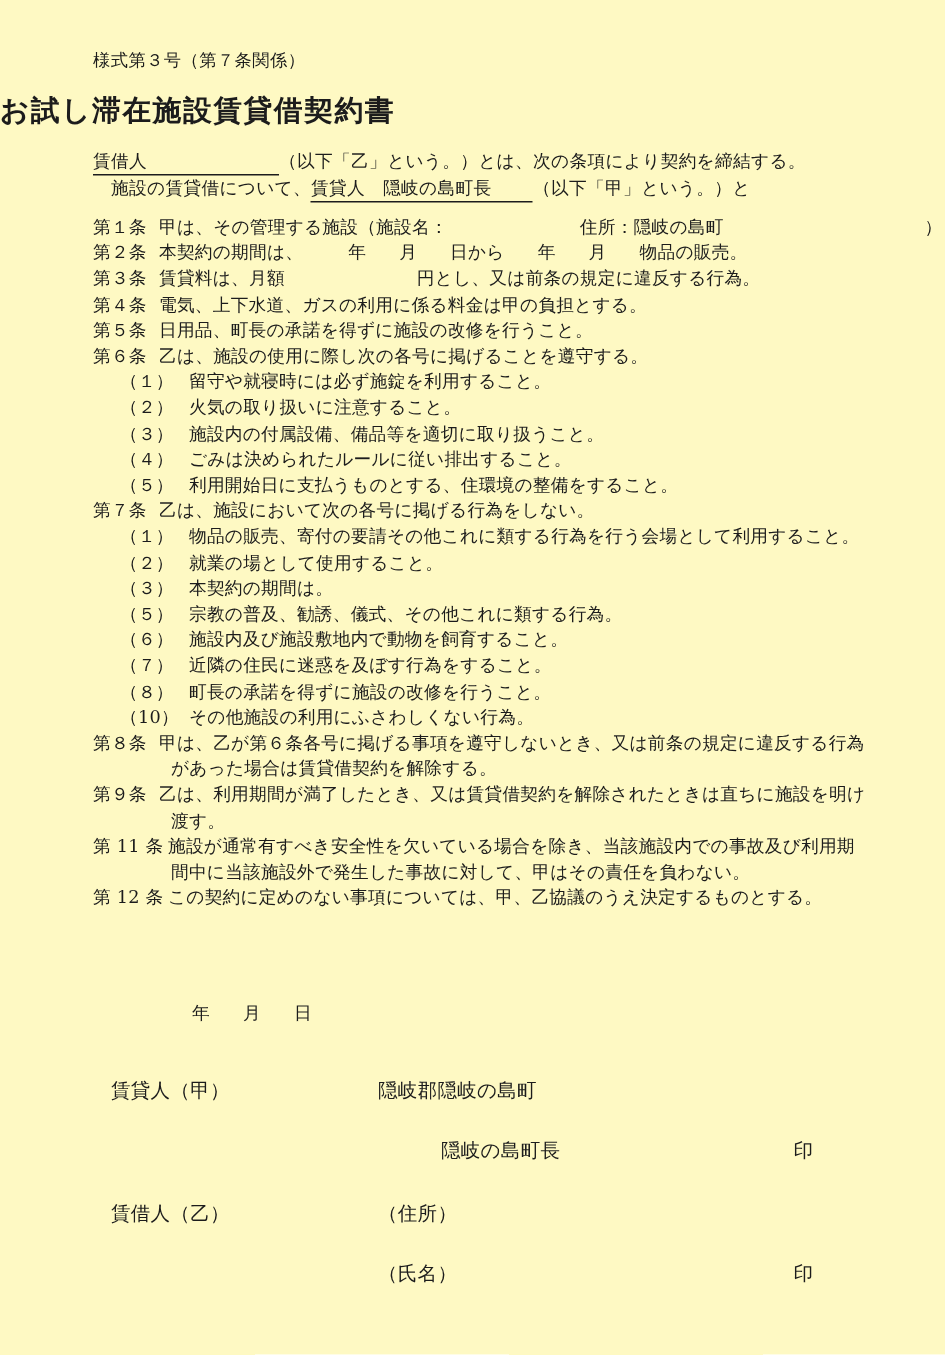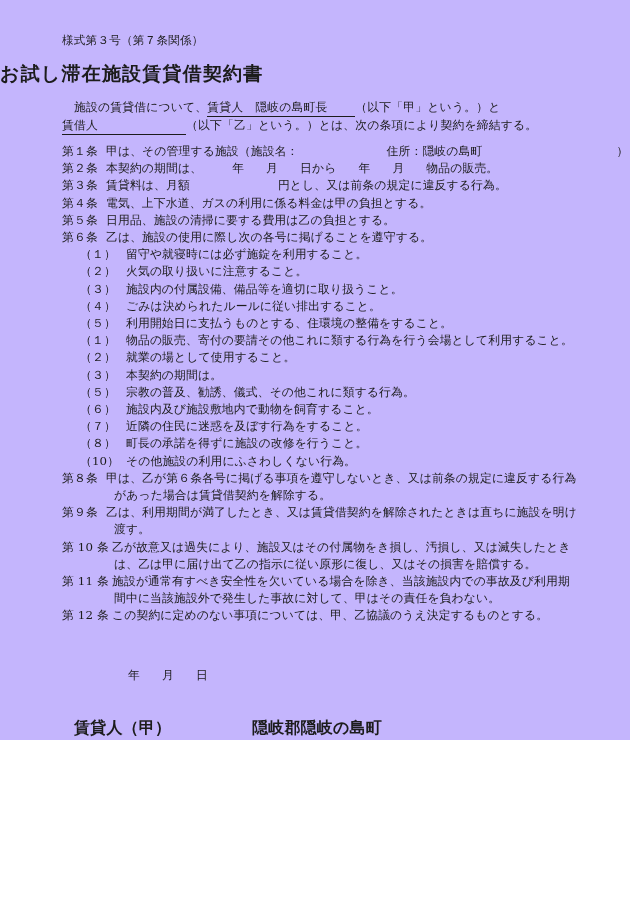--- a/index.html
+++ b/index.html
@@ -8,22 +8,22 @@
     padding: 0;
     background: #ffffff;
   }
   body {
     font-family: "DejaVu Serif", "Liberation Serif", serif;
     color: #1c1c1c;
   }
   .page {
     position: relative;
     width: 630px;
-    height: 740px;
-    background: #c4b5fd;
+    height: 903px;
+    background: #fef9c3;
     overflow: hidden;
     box-sizing: border-box;
   }
 
   
   .form-no {
     position: absolute;
     left: 62px;
     top: 33px;
     font-size: 11.5px;
@@ -114,24 +114,23 @@
     white-space: nowrap;
   }
   .gap-sm { display: inline-block; width: 22px; }
   .gap-md { display: inline-block; width: 30px; }
   .gap-lg { display: inline-block; width: 46px; }
   .gap-xl { display: inline-block; width: 88px; }
 
   
   .sig-row {
     position: absolute;
-    font-size: 16px;
+    font-size: 13px;
     letter-spacing: 0.2px;
     white-space: nowrap;
-    font-weight: bold;
   }
   .sig-label { position: absolute; left: 74px; }
   .sig-value { position: absolute; left: 252px; }
   .sig-seal  { position: absolute; left: 529px; }
 
   .r-lessor-label { top: 718px; }
   .r-lessor-addr  { top: 718px; }
   .r-lessor-name  { top: 758px; }
   .r-lessor-seal  { top: 758px; }
 
@@ -143,22 +142,22 @@
 </head>
 <body>
 
 <div class="page">
 
   <div class="form-no">様式第３号（第７条関係）</div>
 
   <div class="doc-title">お試し滞在施設賃貸借契約書</div>
 
   <div class="intro">
+    <span class="ln"><span class="blank-ul u-lessee">賃借人</span><span>（以下「乙」という。）とは、次の条項により契約を締結する。</span></span>
     <span class="ln"><span>　施設の賃貸借について、</span><span class="blank-ul u-lessor">賃貸人　隠岐の島町長</span><span>（以下「甲」という。）と</span></span>
-    <span class="ln"><span class="blank-ul u-lessee">賃借人</span><span>（以下「乙」という。）とは、次の条項により契約を締結する。</span></span>
   </div>
 
   <div class="articles">
 
     <div class="art">
       <span class="art-line"><span class="art-label">第１条</span><span>甲は、その管理する施設（施設名：</span><span class="gap-xl"></span><span>住所：隠岐の島町</span><span class="gap-xl"></span><span class="gap-lg"></span><span>）</span></span>
     </div>
 
     <div class="art">
       <span class="art-line"><span class="art-label">第２条</span><span>本契約の期間は、</span><span class="gap-md"></span><span>年</span><span class="gap-sm"></span><span>月</span><span class="gap-sm"></span><span>日から</span><span class="gap-sm"></span><span>年</span><span class="gap-sm"></span><span>月</span><span class="gap-sm"></span><span>物品の販売。</span></span>
@@ -166,57 +165,54 @@
 
     <div class="art">
       <span class="art-line"><span class="art-label">第３条</span><span>賃貸料は、月額</span><span class="gap-xl"></span><span>円とし、又は前条の規定に違反する行為。</span></span>
     </div>
 
     <div class="art">
       <span class="art-line"><span class="art-label">第４条</span><span>電気、上下水道、ガスの利用に係る料金は甲の負担とする。</span></span>
     </div>
 
     <div class="art">
-      <span class="art-line"><span class="art-label">第５条</span><span>日用品、施設の清掃に要する費用は乙の負担とする。</span></span>
+      <span class="art-line"><span class="art-label">第５条</span><span>日用品、町長の承諾を得ずに施設の改修を行うこと。</span></span>
     </div>
 
     <div class="art">
       <span class="art-line"><span class="art-label">第６条</span><span>乙は、施設の使用に際し次の各号に掲げることを遵守する。</span></span>
       <span class="sub"><span class="sub-no">（１）</span><span>留守や就寝時には必ず施錠を利用すること。</span></span>
       <span class="sub"><span class="sub-no">（２）</span><span>火気の取り扱いに注意すること。</span></span>
       <span class="sub"><span class="sub-no">（３）</span><span>施設内の付属設備、備品等を適切に取り扱うこと。</span></span>
       <span class="sub"><span class="sub-no">（４）</span><span>ごみは決められたルールに従い排出すること。</span></span>
       <span class="sub"><span class="sub-no">（５）</span><span>利用開始日に支払うものとする、住環境の整備をすること。</span></span>
     </div>
 
     <div class="art">
+      <span class="art-line"><span class="art-label">第７条</span><span>乙は、施設において次の各号に掲げる行為をしない。</span></span>
       <span class="sub"><span class="sub-no">（１）</span><span>物品の販売、寄付の要請その他これに類する行為を行う会場として利用すること。</span></span>
       <span class="sub"><span class="sub-no">（２）</span><span>就業の場として使用すること。</span></span>
       <span class="sub"><span class="sub-no">（３）</span><span>本契約の期間は。</span></span>
       <span class="sub"><span class="sub-no">（５）</span><span>宗教の普及、勧誘、儀式、その他これに類する行為。</span></span>
       <span class="sub"><span class="sub-no">（６）</span><span>施設内及び施設敷地内で動物を飼育すること。</span></span>
       <span class="sub"><span class="sub-no">（７）</span><span>近隣の住民に迷惑を及ぼす行為をすること。</span></span>
       <span class="sub"><span class="sub-no">（８）</span><span>町長の承諾を得ずに施設の改修を行うこと。</span></span>
       <span class="sub"><span class="sub-no">（10）</span><span>その他施設の利用にふさわしくない行為。</span></span>
     </div>
 
     <div class="art">
       <span class="art-line"><span class="art-label">第８条</span><span>甲は、乙が第６条各号に掲げる事項を遵守しないとき、又は前条の規定に違反する行為</span></span>
       <span class="art-cont">があった場合は賃貸借契約を解除する。</span>
     </div>
 
     <div class="art">
       <span class="art-line"><span class="art-label">第９条</span><span>乙は、利用期間が満了したとき、又は賃貸借契約を解除されたときは直ちに施設を明け</span></span>
       <span class="art-cont">渡す。</span>
     </div>
 
-    <div class="art">
-      <span class="art-line"><span class="art-label wide">第 10 条</span><span>乙が故意又は過失により、施設又はその付属物をき損し、汚損し、又は滅失したとき</span></span>
-      <span class="art-cont">は、乙は甲に届け出て乙の指示に従い原形に復し、又はその損害を賠償する。</span>
-    </div>
 
     <div class="art">
       <span class="art-line"><span class="art-label wide">第 11 条</span><span>施設が通常有すべき安全性を欠いている場合を除き、当該施設内での事故及び利用期</span></span>
       <span class="art-cont">間中に当該施設外で発生した事故に対して、甲はその責任を負わない。</span>
     </div>
 
     <div class="art">
       <span class="art-line"><span class="art-label wide">第 12 条</span><span>この契約に定めのない事項については、甲、乙協議のうえ決定するものとする。</span></span>
     </div>
 

